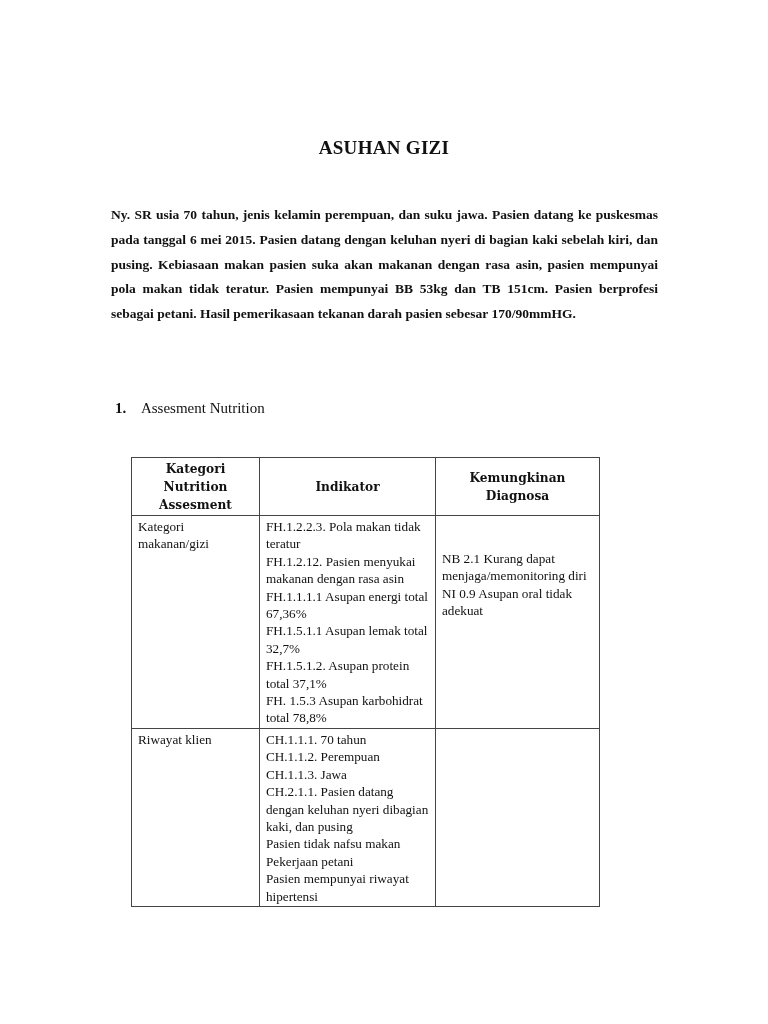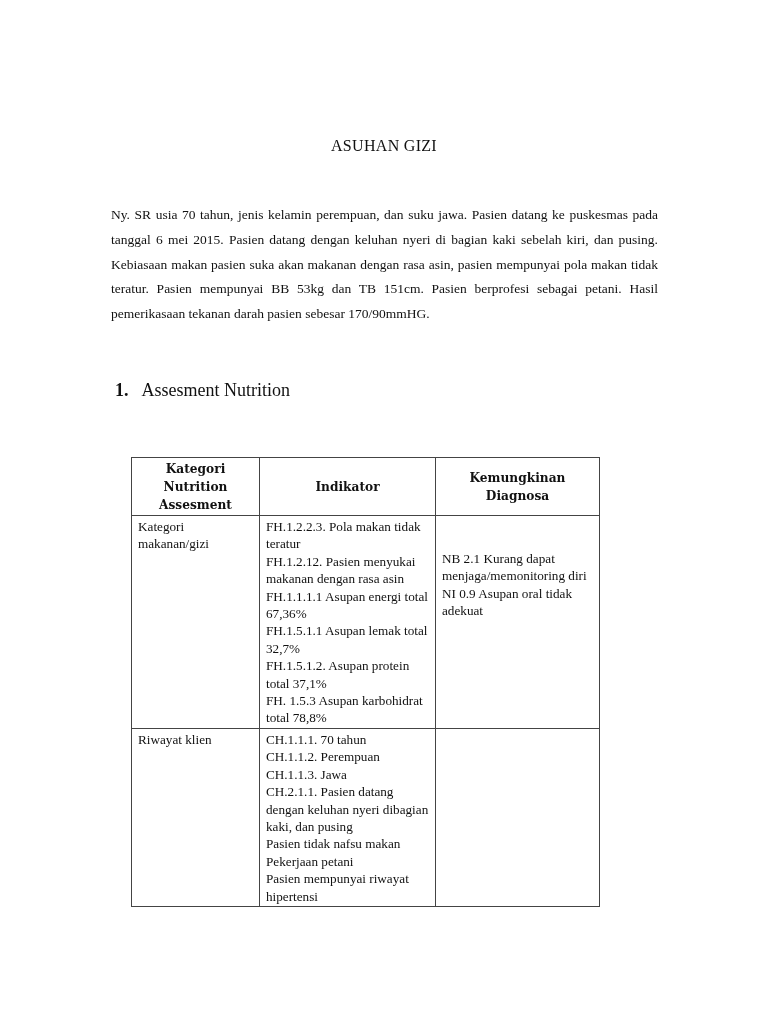--- a/index.html
+++ b/index.html
@@ -1,22 +1,22 @@
 <!DOCTYPE html>
 <html><head>
   <meta charset="utf-8">
   <style>
     html, body { margin: 0; padding: 0; background: #ffffff; }
     body { width: 768px; height: 1024px; position: relative; overflow: hidden;
            font-family: "Liberation Serif", "DejaVu Serif", serif; color: #111; }
     .title { position: absolute; top: 137px; left: 0; width: 768px; text-align: center;
-             font-weight: normal; font-size: 16px; letter-spacing: 0.3px; }
+             font-weight: bold; font-size: 19px; letter-spacing: 0.3px; }
     .para { position: absolute; top: 203px; left: 111px; width: 547px; font-size: 13.5px;
-            line-height: 24.8px; text-align: justify; }
-    .section { position: absolute; top: 380px; left: 115px; font-size: 18px; }
+            line-height: 24.8px; text-align: justify; font-weight: bold; }
+    .section { position: absolute; top: 400px; left: 115px; font-size: 15px; }
     .section .num { font-weight: bold; display: inline-block; width: 23px; }
     table { position: absolute; top: 415px; left: 131px; width: 469px; border-collapse: collapse;
             font-size: 13.2px; line-height: 17.4px; margin-top: 42px; }
     td, th { border: 1.2px solid #444; vertical-align: top; padding: 2px 6px 1px 6px; }
     th { font-weight: bold; text-align: center; vertical-align: middle; font-family: "DejaVu Serif", serif;
          font-size: 12.2px; line-height: 18px; height: 50px; }
     .c1 { width: 115px; } .c2 { width: 163px; } .c3 { width: 151px; }
     .line { display: block; }
     .diag { padding-top: 34px; }
   </style>

